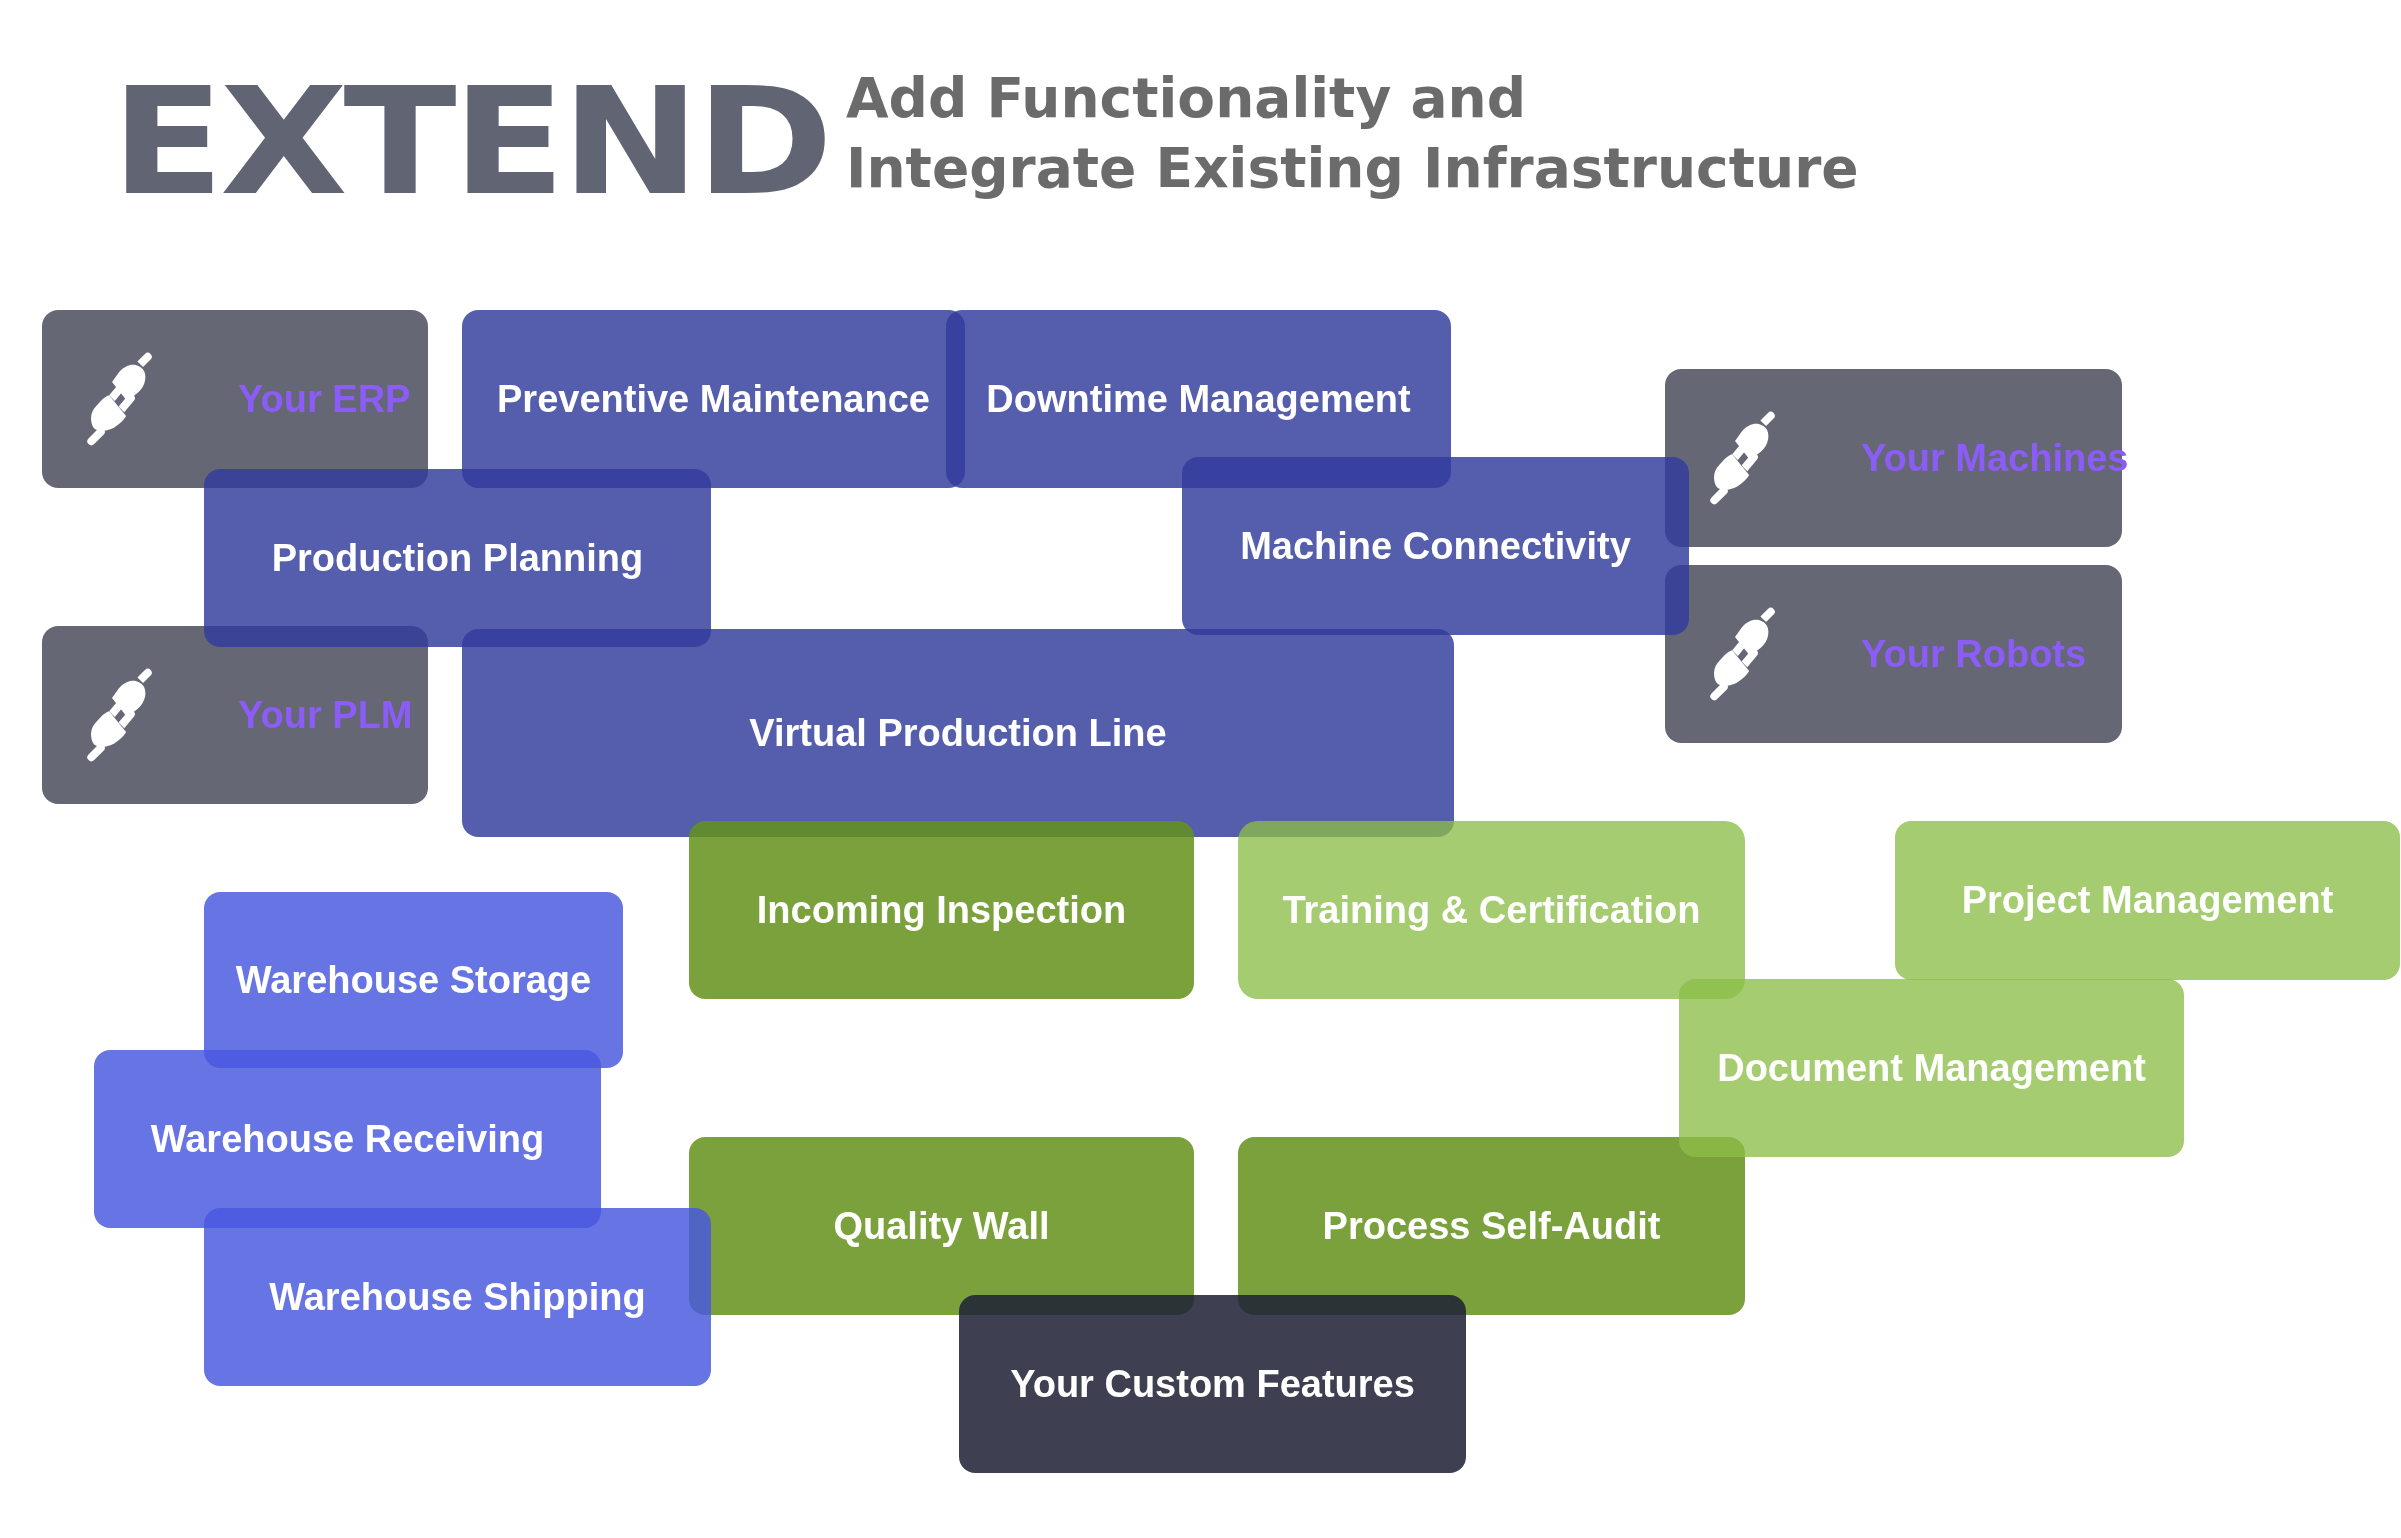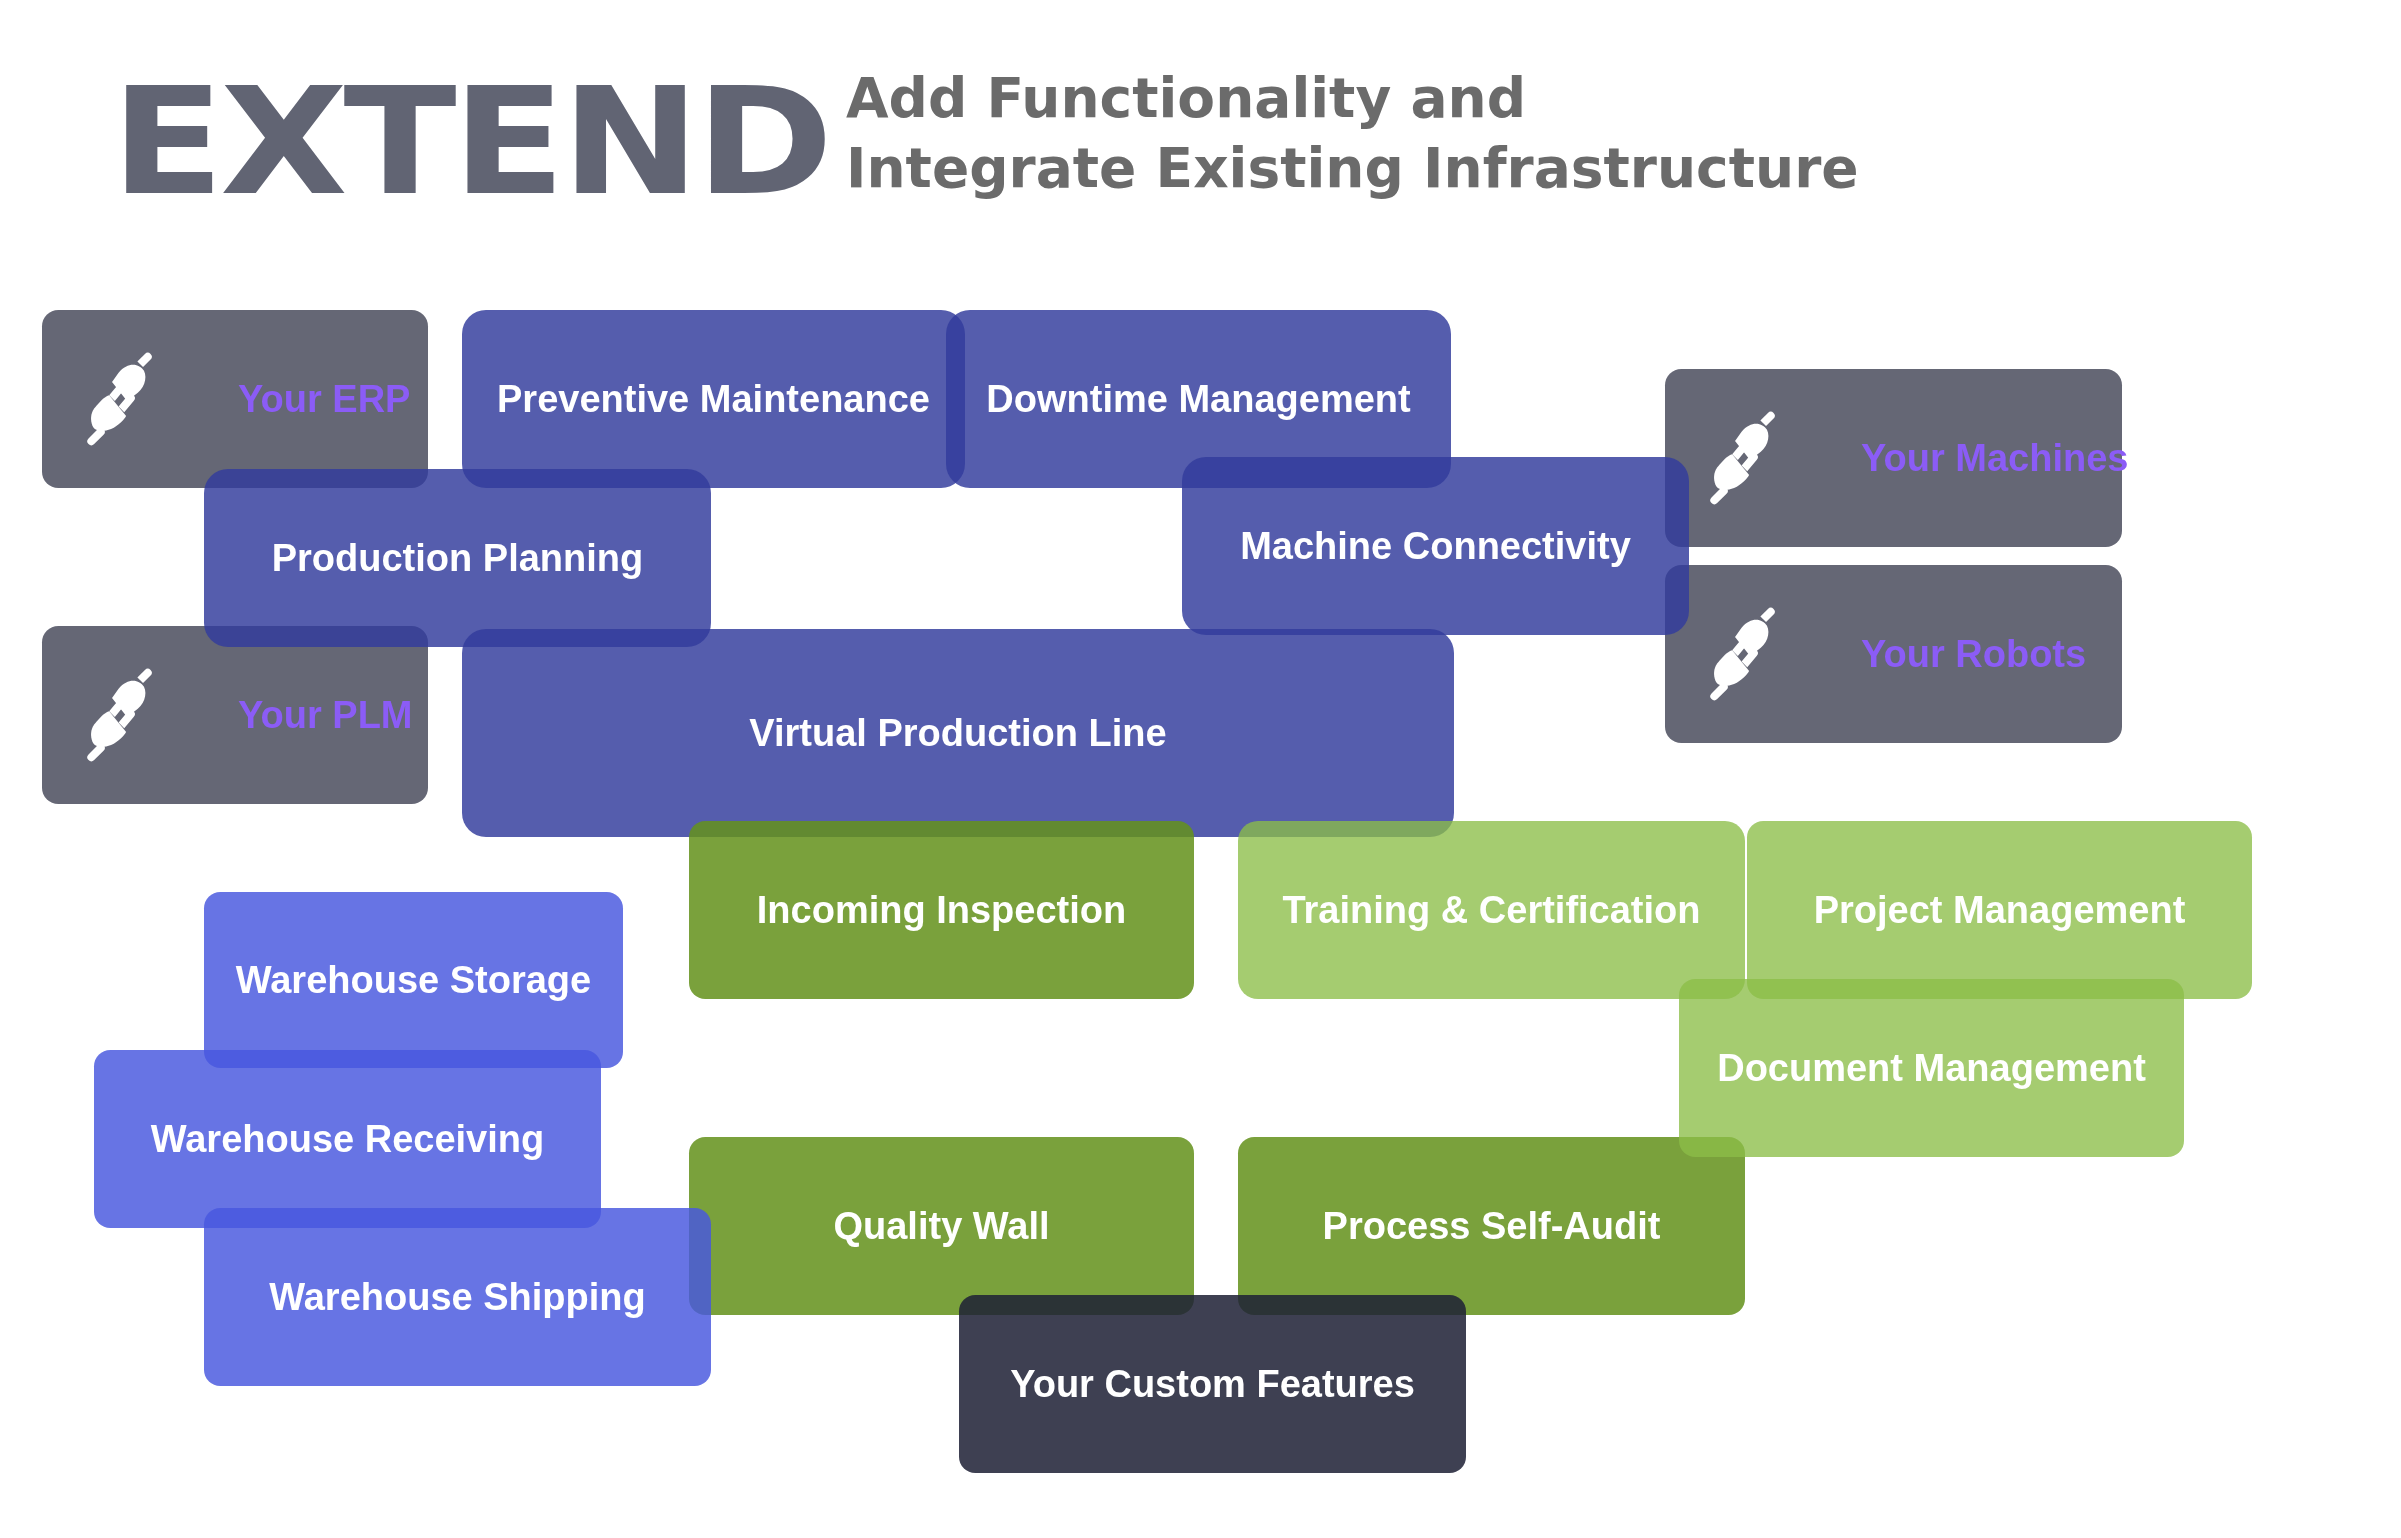--- a/index.html
+++ b/index.html
@@ -2,21 +2,21 @@
 <html style="font-size:10px"><head>
 <meta charset="utf-8">
 <style>
   html,body{margin:0;padding:0;background:#ffffff;}
   body{width:2401px;height:1538px;position:relative;overflow:hidden;font-family:"Liberation Sans",sans-serif;}
   .title{position:absolute;left:111px;top:68px;font-family:"DejaVu Sans",sans-serif;font-weight:bold;font-size:148px;line-height:148px;color:#616473;letter-spacing:-3.8px;transform:scaleX(1.12);transform-origin:left top;}
   .subtitle{position:absolute;left:846px;top:63px;font-family:"DejaVu Sans",sans-serif;font-weight:bold;font-size:55px;line-height:70px;color:#6b6b6b;}
   .subtitle div{white-space:nowrap;}
   .box{position:absolute;border-radius:16.3px;display:flex;align-items:center;justify-content:center;font-weight:bold;font-size:38px;color:#ffffff;white-space:nowrap;box-sizing:border-box;}
   .gray{background:rgba(80,82,98,0.88);color:#8b5cf6;justify-content:flex-start;}
-  .indigo{background:rgba(50,60,156,0.83);border-radius:24px;}
+  .indigo{background:rgba(50,60,156,0.83);}
   .blue{background:rgba(72,88,222,0.83);}
   .dgreen{background:rgba(100,146,28,0.86);}
   .lgreen{background:rgba(140,190,72,0.78);}
   .dark{background:rgba(30,33,54,0.86);}
   .plug{width:94px;height:94px;margin-left:39px;margin-right:63px;flex:0 0 auto;}
   .gray .lbl{flex:1;text-align:left;}
 </style>
 </head>
 <body>
 
@@ -101,21 +101,21 @@
 <div class="box dgreen" style="left:689px;top:1137px;width:505px;height:178px;">
     <span>Quality Wall</span>
   </div>
 <div class="box dgreen" style="left:1238px;top:1137px;width:507px;height:178px;">
     <span>Process Self-Audit</span>
   </div>
 
 <div class="box lgreen" style="left:1238px;top:821px;width:507px;height:178px;border-radius:20px;">
     <span>Training &amp; Certification</span>
   </div>
-<div class="box lgreen" style="left:1747px;top:821px;width:505px;height:178px;">
+<div class="box lgreen" style="left:1895px;top:821px;width:505px;height:159px;">
     <span>Project Management</span>
   </div>
 <div class="box lgreen" style="left:1679px;top:979px;width:505px;height:178px;">
     <span>Document Management</span>
   </div>
 
 <div class="box blue" style="left:204px;top:892px;width:419px;height:176px;">
     <span>Warehouse Storage</span>
   </div>
 <div class="box blue" style="left:94px;top:1050px;width:507px;height:178px;">

